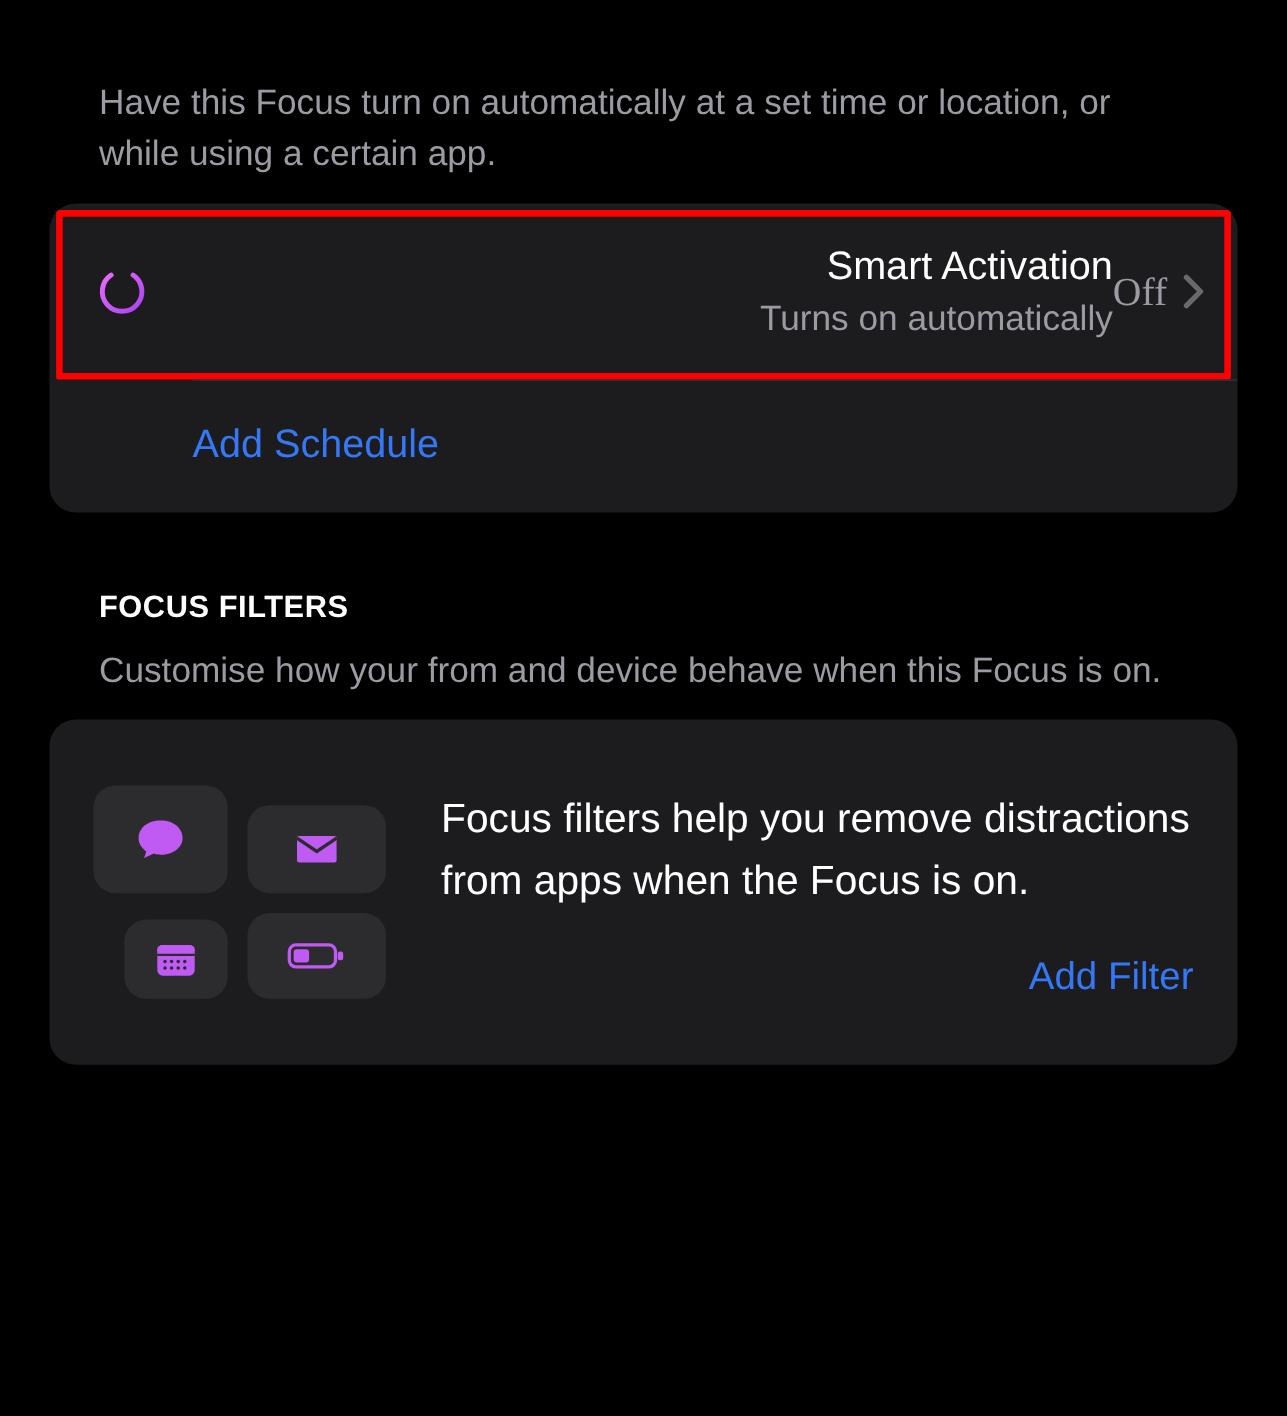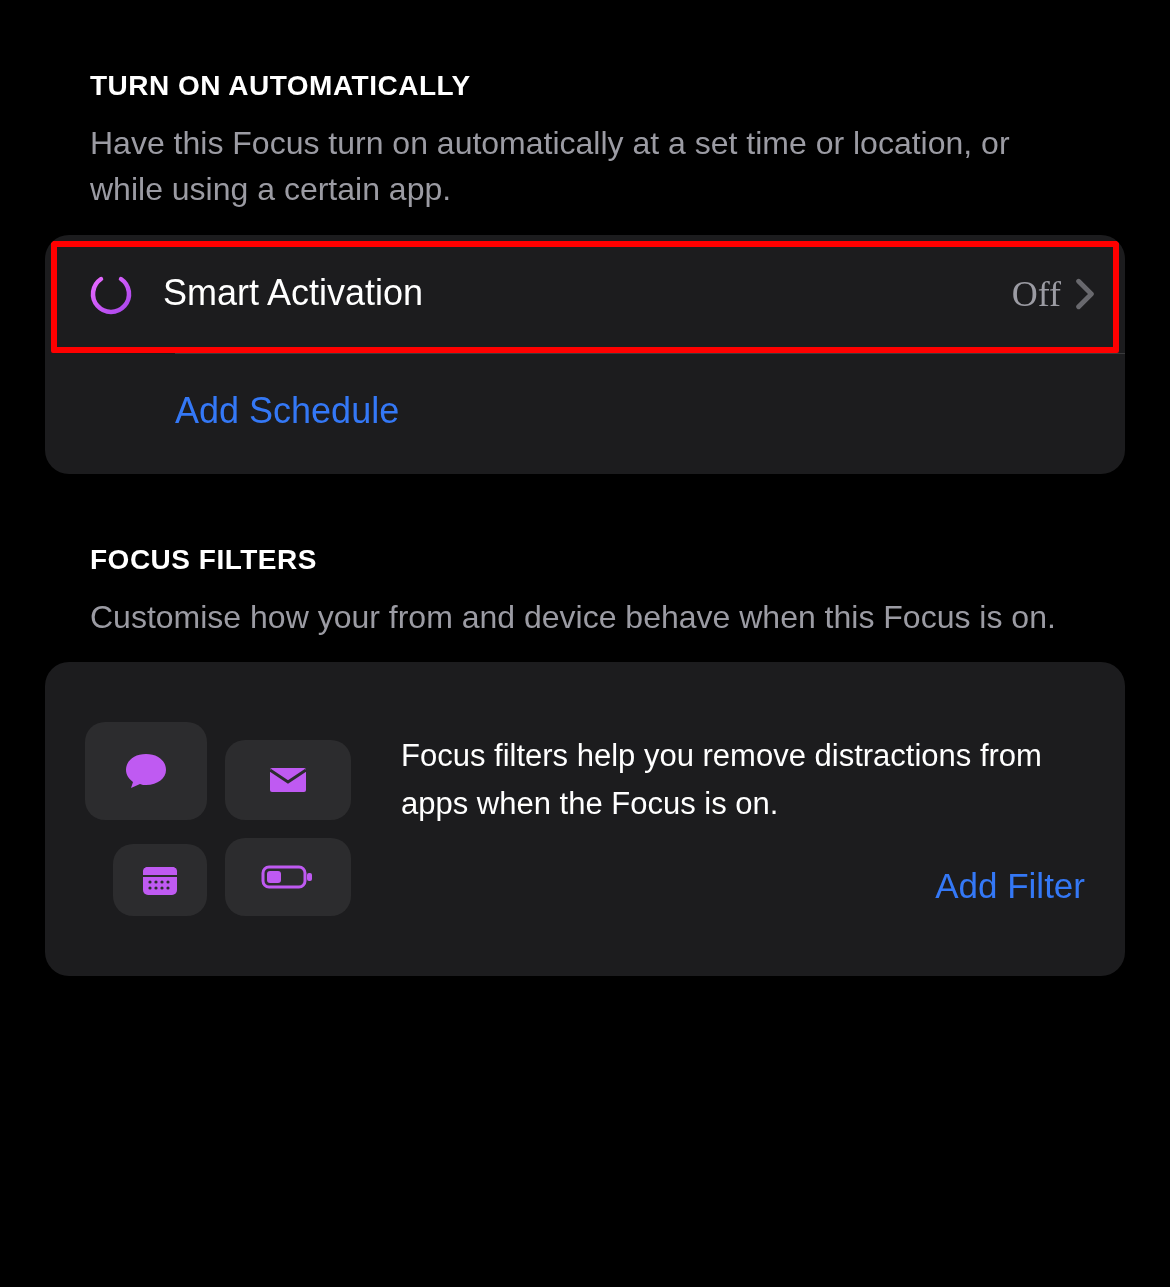--- a/index.html
+++ b/index.html
@@ -56,20 +56,21 @@
       align-items: center;
       justify-content: center;
       flex-shrink: 0;
       margin-right: 22px;
     }
     .row-text {
       flex: 1;
       display: flex;
       flex-direction: column;
       justify-content: center;
+      text-align: right;
     }
     .row-title {
       font-size: 36px;
       font-weight: 400;
       color: #fff;
       line-height: 1.3;
     }
     .row-sub {
       font-size: 32px;
       color: #9b9ba3;
@@ -133,56 +134,56 @@
     .tile.lg { width: 122px; height: 98px; }
     .tile.md { width: 126px; height: 80px; }
     .tile.sm { width: 94px; height: 72px; }
     .tile.md2 { width: 126px; height: 78px; }
     .filter-textblock {
       flex: 1;
       display: flex;
       flex-direction: column;
     }
     .filter-desc {
-      font-size: 31px;
+      font-size: 37px;
       line-height: 1.55;
       color: #fff;
       margin-bottom: 38px;
     }
     .filter-link {
       color: #3478f6;
       font-size: 35px;
       font-weight: 400;
       text-align: right;
     }
   </style>
 </head>
 <body>
 
 <div>
-  <div class="section-header">TURN ON AUTOMATICALLY</div>
   <div class="section-desc">Have this Focus turn on automatically at a set time or location, or while using a certain app.</div>
 
   <div class="card">
     <div class="highlight-box">
       <div class="row">
         <div class="row-icon">
           <svg width="48" height="50" viewBox="0 0 48 50">
             <defs>
               <linearGradient id="pgrad" x1="0" y1="0" x2="1" y2="1">
                 <stop offset="0%" stop-color="#e86aff"></stop>
                 <stop offset="100%" stop-color="#a845ec"></stop>
               </linearGradient>
             </defs>
             <path d="M24 3 L24 22" stroke="url(#pgrad)" stroke-width="4.5" stroke-linecap="round" fill="none"></path>
             <path d="M14 10 A18 18 0 1 0 34 10" stroke="url(#pgrad)" stroke-width="4.5" stroke-linecap="round" fill="none"></path>
           </svg>
         </div>
         <div class="row-text">
           <div class="row-title">Smart Activation</div>
+          <div class="row-sub">Turns on automatically</div>
         </div>
         <div class="row-right">
           <div class="row-value">Off</div>
           <svg class="chevron" viewBox="0 0 12 20">
             <path d="M2 2 L10 10 L2 18" stroke="#68686d" stroke-width="3" stroke-linecap="round" stroke-linejoin="round" fill="none"></path>
           </svg>
         </div>
       </div>
     </div>
 

